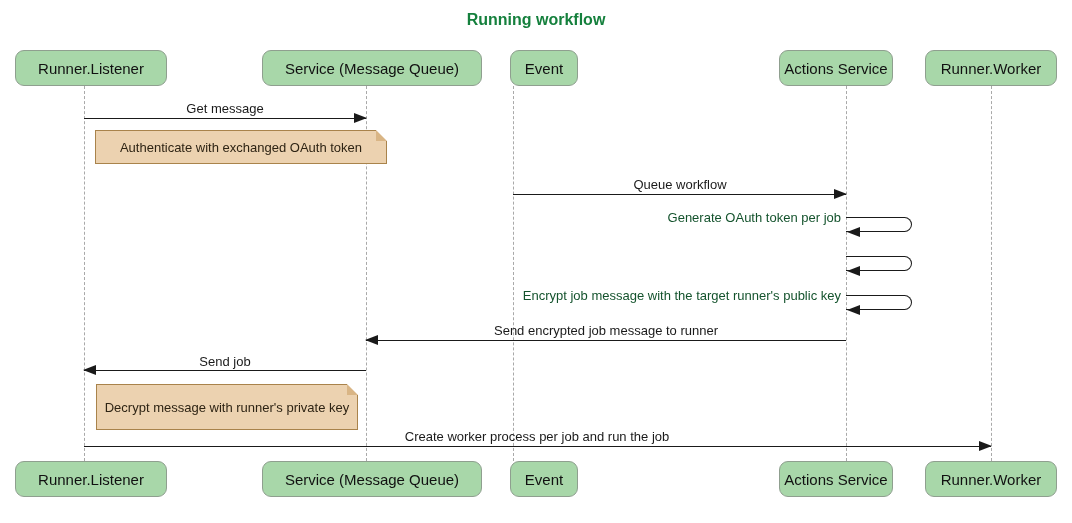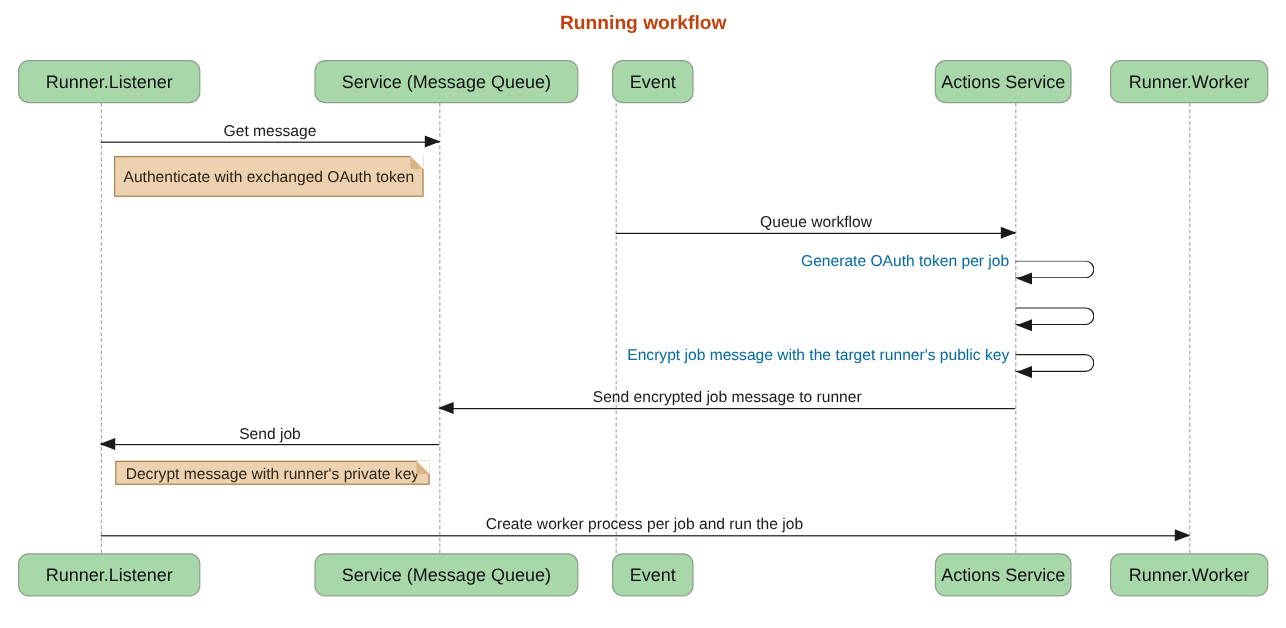--- a/index.html
+++ b/index.html
@@ -10,21 +10,21 @@
   }
   .diagram {
     position:relative;
     width:1072px;
     height:523px;
     background:var(--background, #ffffff);
     overflow:hidden;
   }
   .title {
     position:absolute; left:0; right:0; top:11px;
-    text-align:center; font-size:16px; font-weight:bold; color:#c2410c;
+    text-align:center; font-size:16px; font-weight:bold; color:#15803d;
   }
   
   .actor {
     position:absolute; height:36px;
     background:var(--actor-fill, #a8d7a9);
     border:1px solid var(--actor-border, #8f9f8f);
     border-radius:9px;
     display:flex; align-items:center; justify-content:center;
     font-size:15px; color:#111;
     box-sizing:border-box;
@@ -80,39 +80,39 @@
     box-sizing:border-box;
   }
   .loop::after {
     content:""; position:absolute; left:1px; bottom:-6px; width:0; height:0;
     border-style:solid; border-width:5.5px 13px 5.5px 0;
     border-color:transparent var(--arrow, #1a1a1a) transparent transparent;
   }
   .lp1 { top:217px; } .lp2 { top:256px; } .lp3 { top:295px; }
   .loop-label {
     position:absolute; right:231px;
-    font-size:13px; white-space:nowrap; color:#0369a1; text-align:right;
+    font-size:13px; white-space:nowrap; color:#14532d; text-align:right;
   }
   .ll1 { top:210px; } .ll2 { top:249px; } .ll3 { top:288px;padding-left:34px; }
   
   .note {
     position:absolute;
     background:var(--note-fill, #ecd2b0);
     border:1px solid var(--note-border, #a9834b);
     display:flex; align-items:center; justify-content:center;
     font-size:13px; color:#2e2414;
     box-sizing:border-box; white-space:nowrap;
   }
   .note::before {
     content:""; position:absolute; top:-1px; right:-1px; width:0; height:0;
     border-style:solid; border-width:0 11px 11px 0;
     border-color:#ffffff #ffffff var(--note-fold, #d9b585) var(--note-fold, #d9b585);
   }
-  .n1 { left:95px; top:130px; width:258px; height:34px; }
-  .n2 { left:96px; top:384px; width:262px; height:20px; }
+  .n1 { left:95px; top:130px; width:292px; height:34px; }
+  .n2 { left:96px; top:384px; width:262px; height:46px; }
 </style>
 </head>
 <body>
 
 <div class="diagram" style="--background: #ffffff; --actor-fill: #a8d7a9; --actor-border: #8f9f8f; --note-fill: #ecd2b0; --note-border: #a9834b; --note-fold: #d9b585; --lifeline: #a9a9a9; --arrow: #1a1a1a;">
 
   <div class="title">Running workflow</div>
 
   <div class="lifeline l1"></div>
   <div class="lifeline l2"></div>

